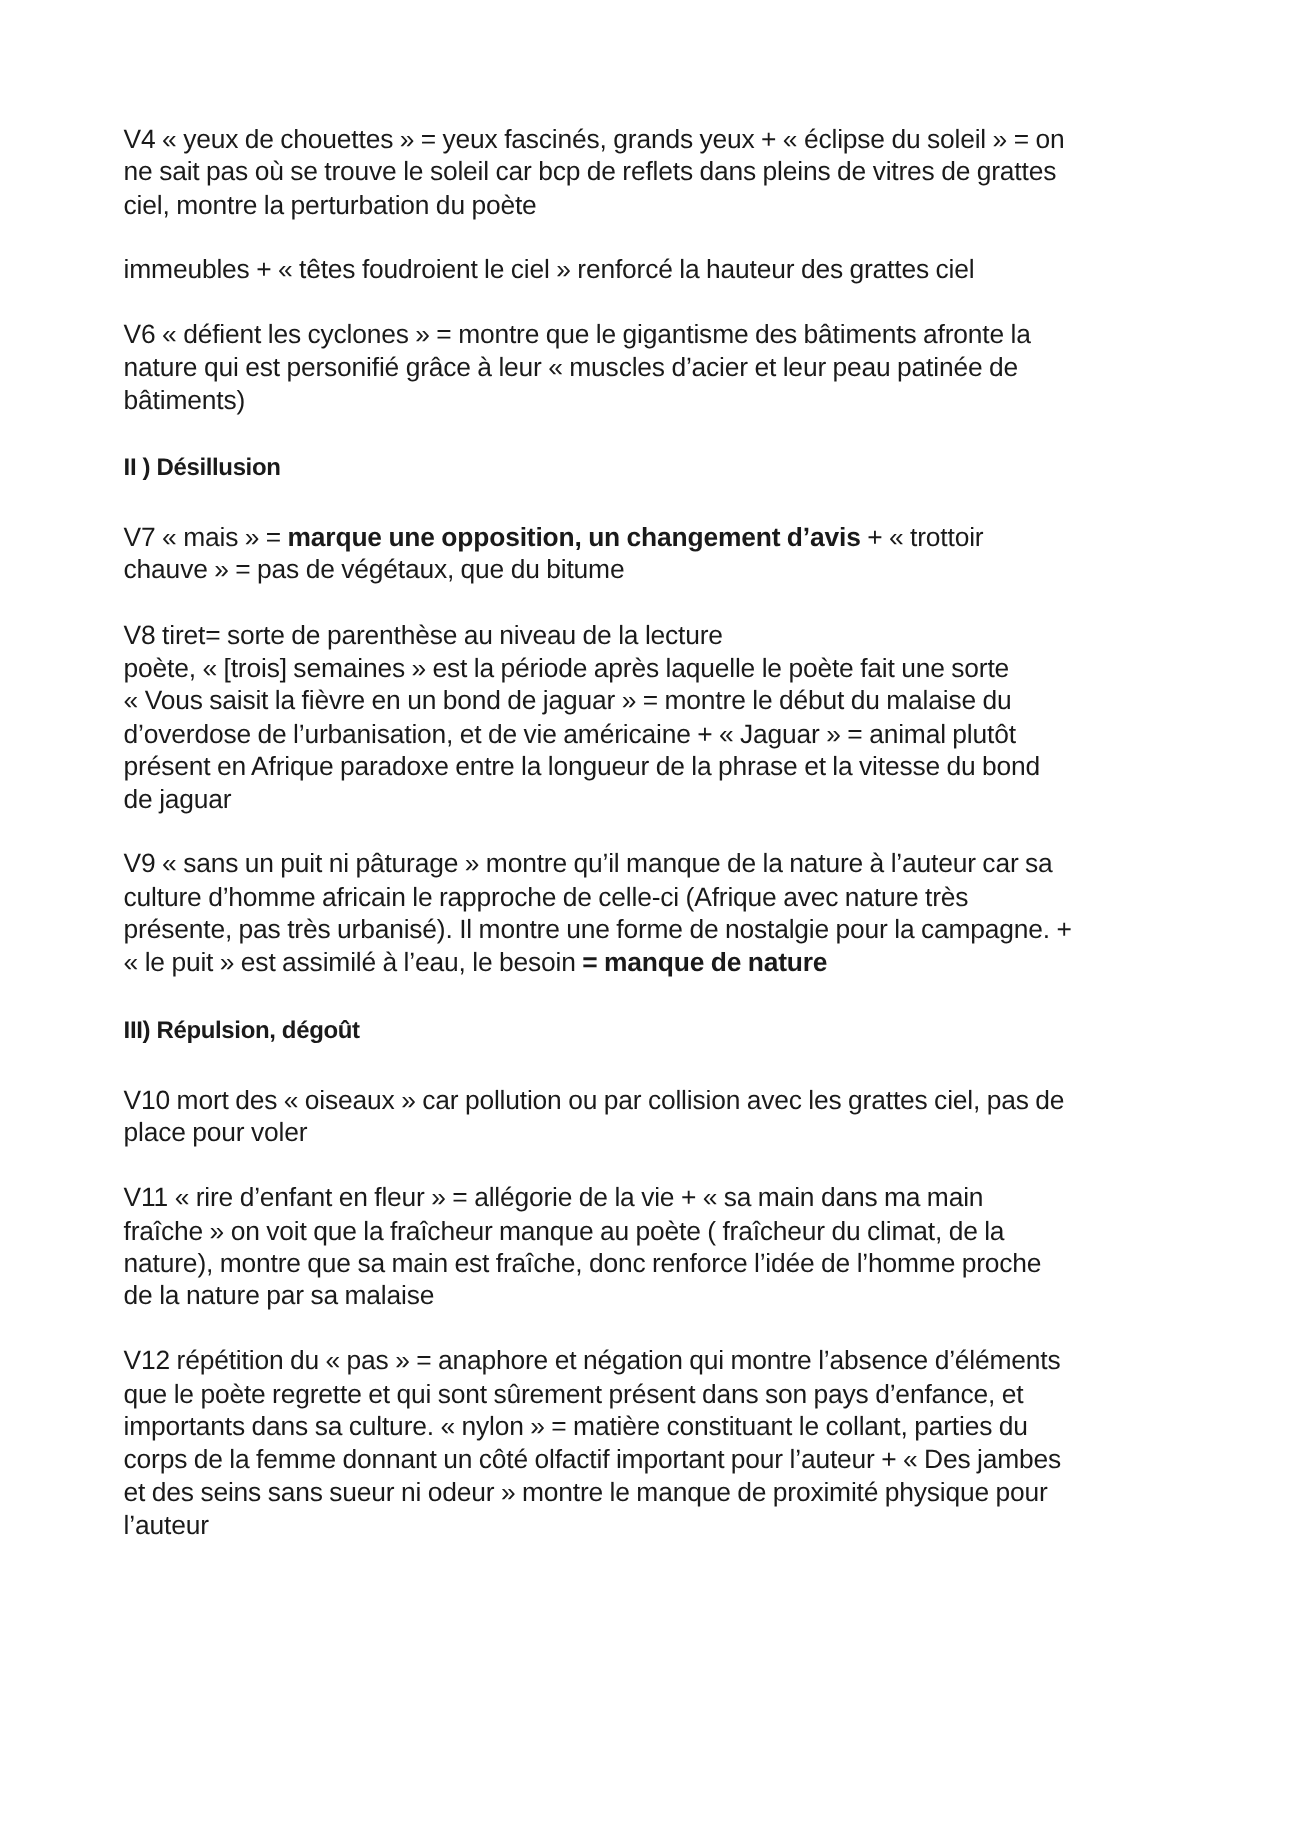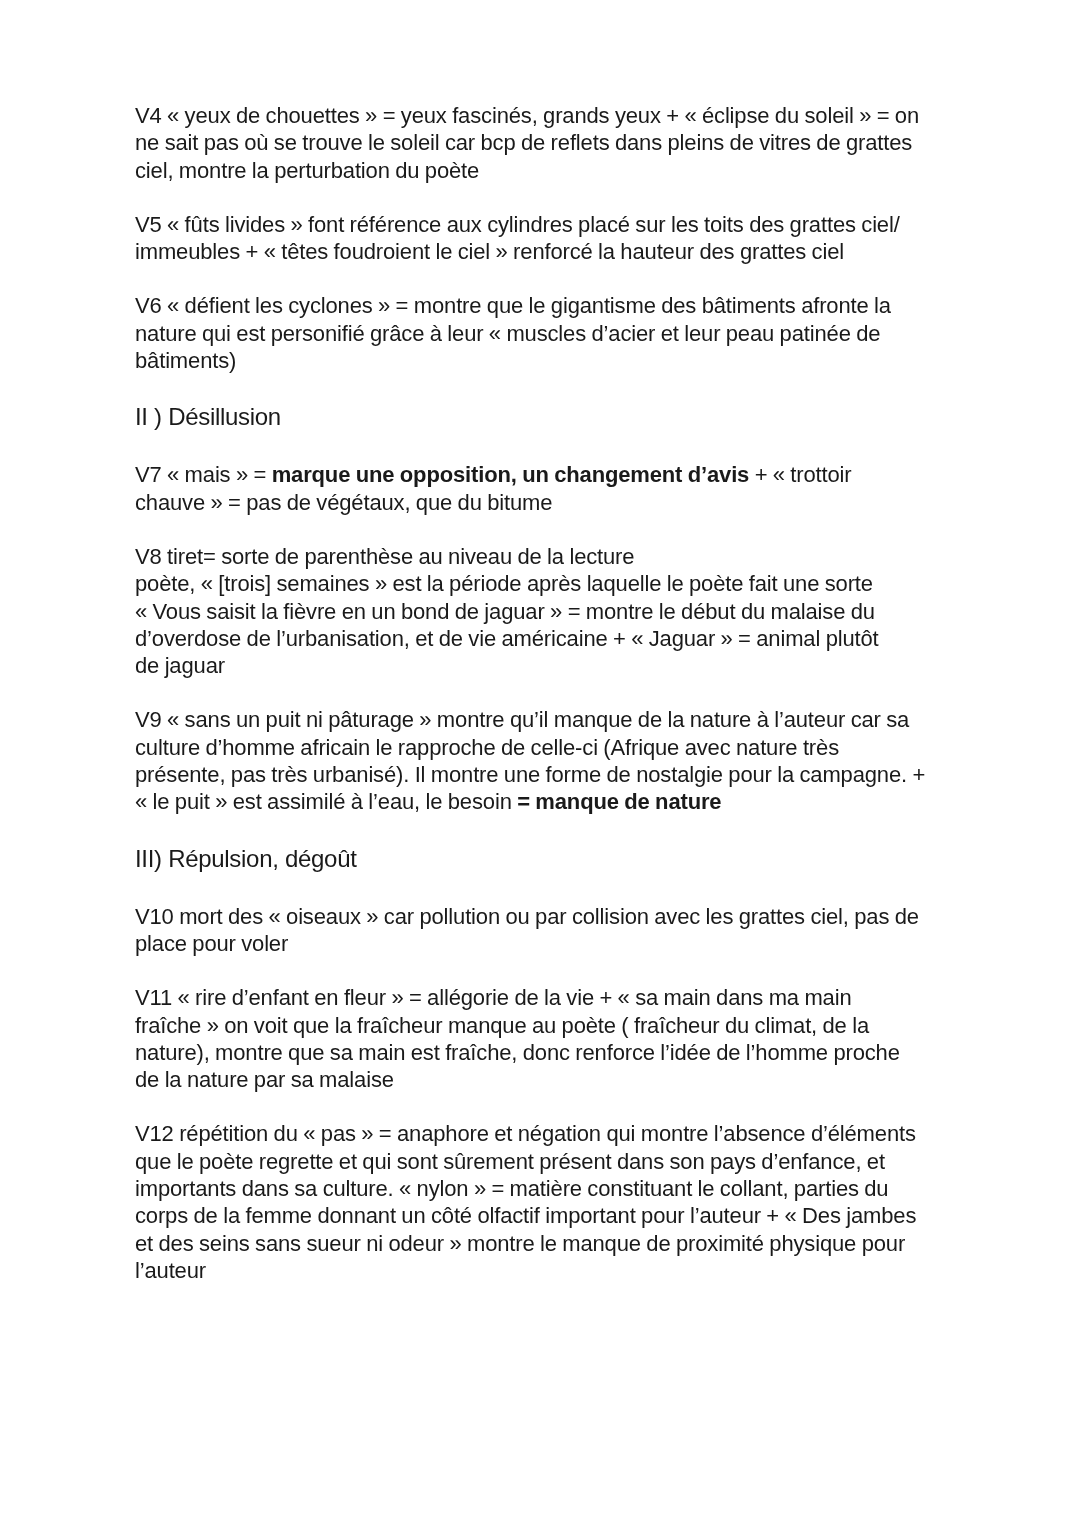--- a/index.html
+++ b/index.html
@@ -13,67 +13,66 @@
       position: relative;
       overflow: hidden;
       font-family: "Liberation Sans", sans-serif;
       color: #1a1a1a;
     }
     .page {
       position: absolute;
       left: 103px;
       top: 102px;
       width: 880px;
-      margin-left: 32px;
     }
     .para {
       font-size: 22px;
       line-height: 27.3px;
       margin: 0 0 27px 0;
       letter-spacing: -0.15px;
       word-spacing: -0.5px;
     }
     .para .b { font-weight: bold; }
     .section-title {
-      font-size: 24px;
-      font-weight: normal;
+      font-size: 20px;
+      font-weight: bold;
       line-height: 32px;
       margin: 8px 0 28px 0;
       letter-spacing: -0.3px;
     }
     .line { display: block; white-space: nowrap; }
   </style>
 </head>
 <body>
 
 <div class="page" id="page">
     <p class="para">
       <span class="line"><span>V4 « yeux de chouettes » = yeux fascinés, grands yeux + « éclipse du soleil » = on</span></span>
       <span class="line"><span>ne sait pas où se trouve le soleil car bcp de reflets dans pleins de vitres de grattes</span></span>
       <span class="line"><span>ciel, montre la perturbation du poète</span></span>
     </p>
     <p class="para">
-      <span class="line"><span>V5 « fûts livides » font référence aux cylindres placé sur les toits des grattes ciel/</span></span>
       <span class="line"><span>immeubles + « têtes foudroient le ciel » renforcé la hauteur des grattes ciel</span></span>
     </p>
     <p class="para">
       <span class="line"><span>V6 « défient les cyclones » = montre que le gigantisme des bâtiments afronte la</span></span>
       <span class="line"><span>nature qui est personifié grâce à leur  « muscles d’acier et leur peau patinée de</span></span>
       <span class="line"><span>bâtiments)</span></span>
     </p>
     <h2 class="section-title">II ) Désillusion</h2>
     <p class="para">
       <span class="line"><span>V7 « mais » = </span><span class="b">marque une opposition, un changement d’avis</span><span> + « trottoir</span></span>
       <span class="line"><span>chauve » = pas de végétaux, que du bitume</span></span>
     </p>
     <p class="para">
       <span class="line"><span>V8  tiret= sorte de parenthèse au niveau de la lecture</span></span>
       <span class="line"><span>poète, « [trois] semaines » est la période après laquelle le poète fait une sorte</span></span>
       <span class="line"><span>« Vous saisit la fièvre en un bond de jaguar » = montre le début du malaise du</span></span>
       <span class="line"><span>d’overdose de l’urbanisation, et de vie américaine + « Jaguar » = animal plutôt</span></span>
+      <span class="line"><span>présent en Afrique paradoxe entre la longueur de la phrase et la vitesse du bond</span></span>
       <span class="line"><span>de jaguar</span></span>
     </p>
     <p class="para">
       <span class="line"><span>V9 « sans un puit ni pâturage » montre qu’il manque de la nature à l’auteur car sa</span></span>
       <span class="line"><span>culture d’homme africain le rapproche de celle-ci (Afrique avec nature très</span></span>
       <span class="line"><span>présente, pas très urbanisé). Il montre une forme de nostalgie pour la campagne. +</span></span>
       <span class="line"><span>« le puit » est assimilé à l’eau, le besoin </span><span class="b">= manque de nature</span></span>
     </p>
     <h2 class="section-title">III) Répulsion, dégoût</h2>
     <p class="para">

